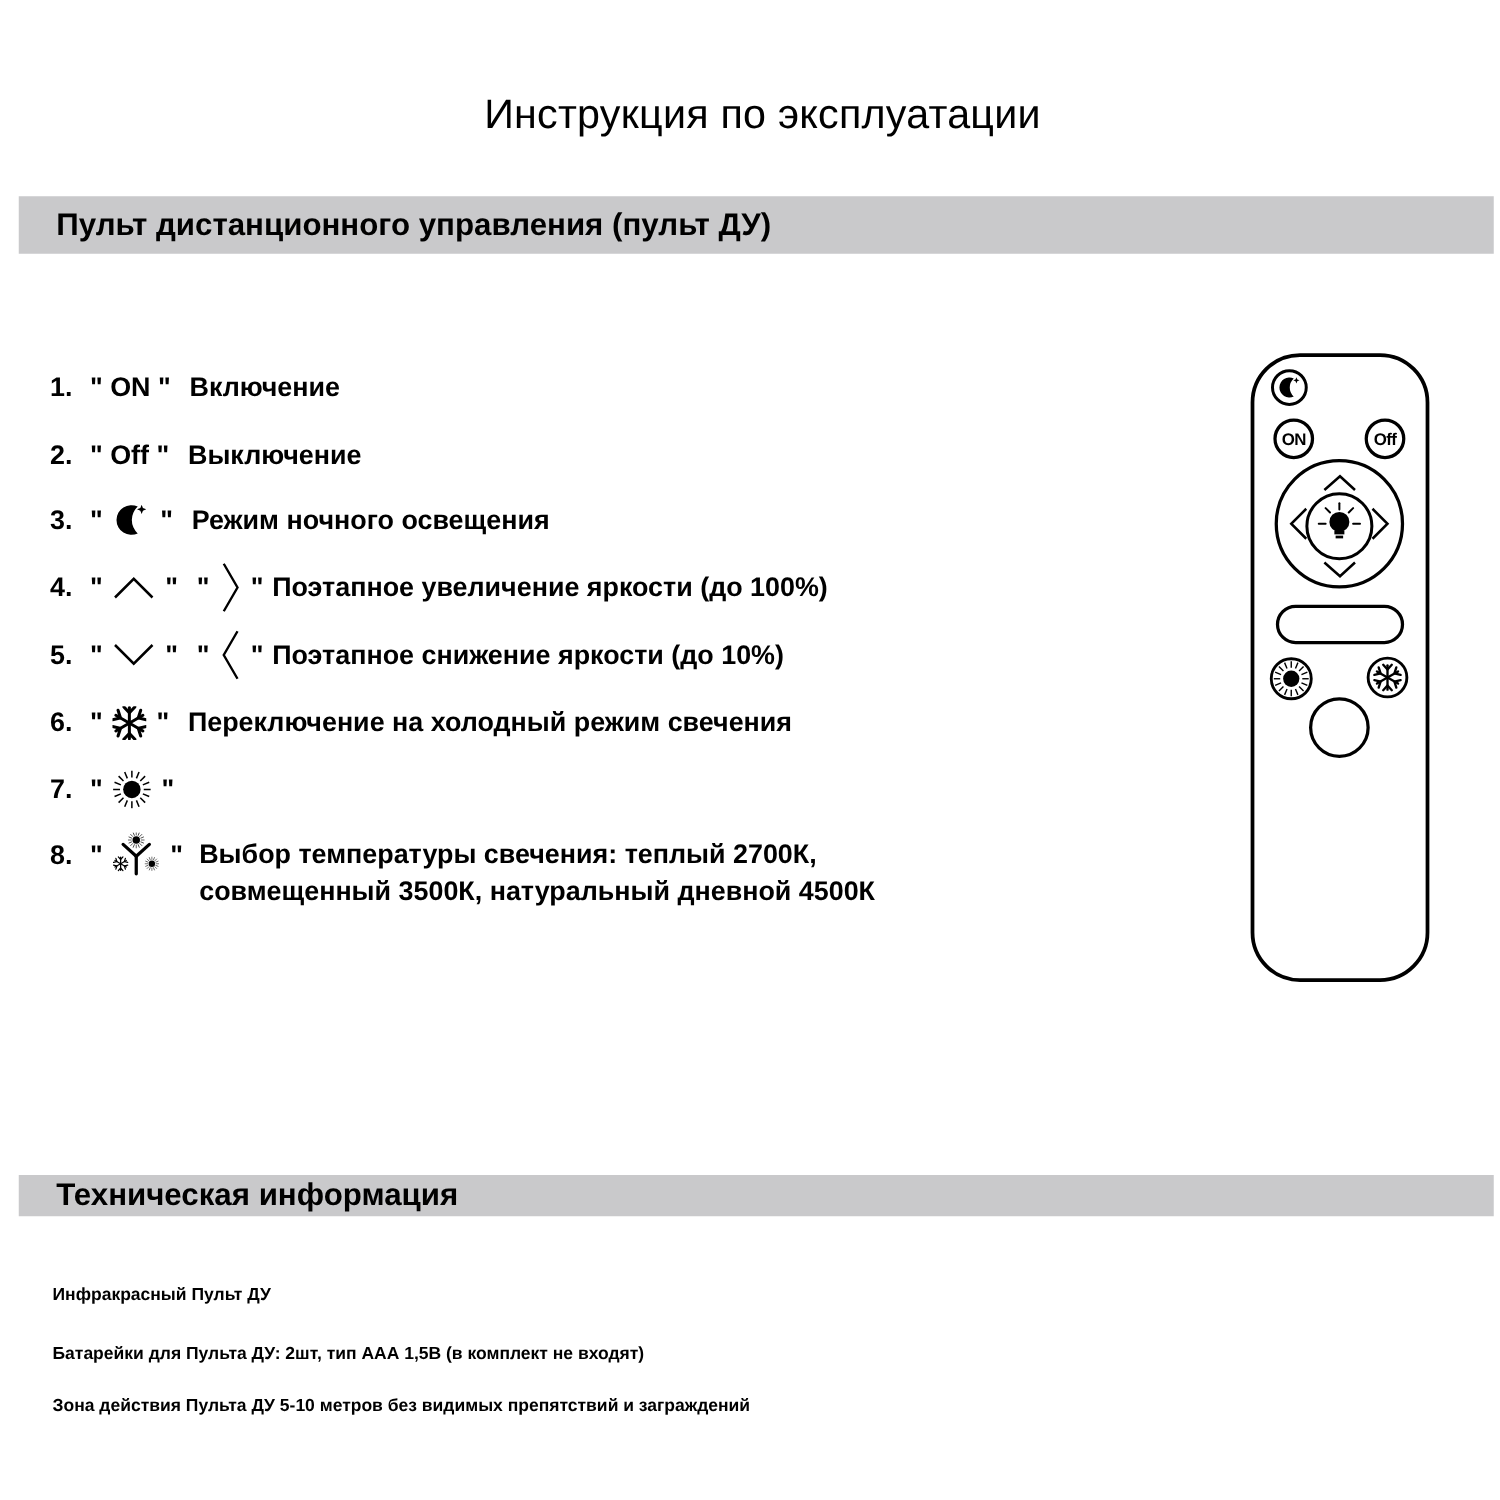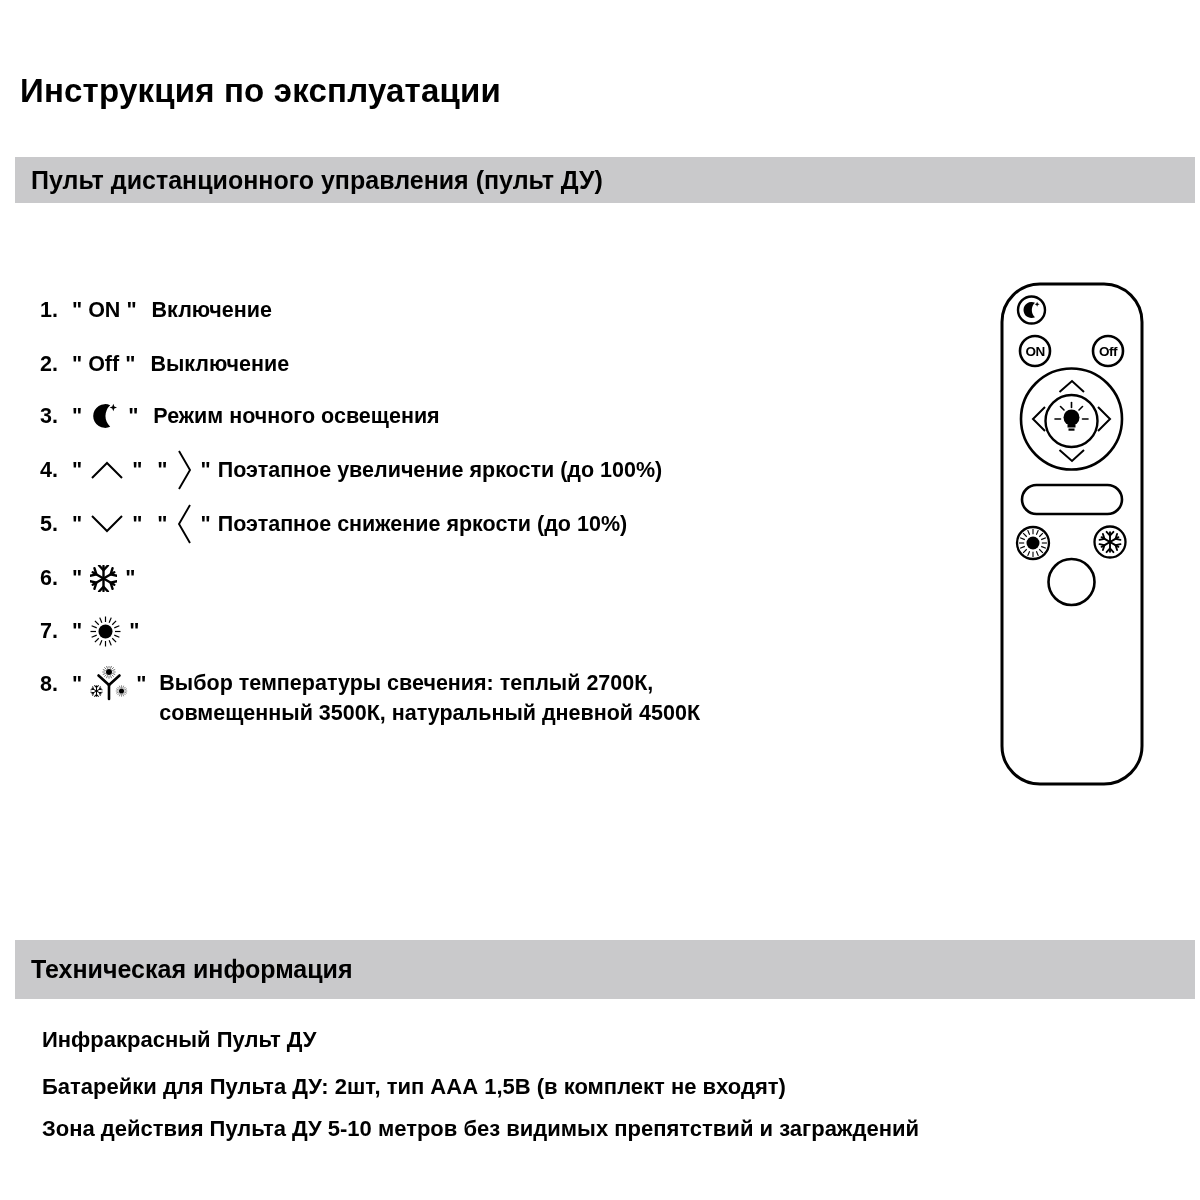--- a/index.html
+++ b/index.html
@@ -3,46 +3,46 @@
 <meta charset="utf-8">
 <style>
   html,body{margin:0;padding:0;}
   body{
     width:1200px;height:1200px;background:#ffffff;position:relative;
     font-family:"Liberation Sans",sans-serif;color:#000;overflow:hidden;
     -webkit-font-smoothing:antialiased;
   }
   .abs{position:absolute;}
   .page-title{
-    top:72px;left:20px;width:1180px;text-align:left;
-    font-size:33px;font-weight:bold;letter-spacing:0.2px;
+    top:72px;left:20px;width:1180px;text-align:center;
+    font-size:33px;font-weight:normal;letter-spacing:0.2px;
   }
   .banner{
     left:15px;width:1180px;background:#c9c9cb;
-    display:flex;align-items:center;box-sizing:border-box;padding-left:16px;
+    display:flex;align-items:center;box-sizing:border-box;padding-left:30px;
     font-size:25px;font-weight:bold;
   }
   .banner-remote{top:157px;height:46px;}
-  .banner-tech{top:940px;height:59px;}
+  .banner-tech{top:940px;height:33px;}
   .item{
     left:40px;display:flex;align-items:center;height:34px;
     font-size:21.5px;font-weight:bold;
   }
   .item .num{margin-right:9px;}
   .item .q{margin:0 5px;}
   .item .qg{margin-left:10px;}
   .item .lbl{margin:0 1px;}
   .item .desc{margin-left:10px;white-space:nowrap;}
   .item .desc-wide{margin-left:2px;}
   .item .licon{display:block;margin:0 3px;}
   .item8{align-items:flex-start;height:62px;}
   .item8 .head{display:flex;align-items:center;height:32px;}
   .desc2{margin-left:8px;}
   .desc2 div{line-height:30px;white-space:nowrap;}
-  .tech-line{left:42px;font-size:22px;font-weight:bold;white-space:nowrap;}
+  .tech-line{left:42px;font-size:14px;font-weight:bold;white-space:nowrap;}
   .remote-svg{left:1000px;top:282px;}
 </style>
 </head>
 <body>
 
 <svg width="0" height="0" style="position:absolute" aria-hidden="true">
   <defs>
     <g id="sf-spoke" stroke="#000" fill="none" stroke-linecap="round">
       <line x1="0" y1="-12.5" x2="0" y2="12.5" stroke-width="2.4"></line>
       <path d="M-4.4 -13 L0 -8.2 L4.4 -13" stroke-width="2.4"></path>
@@ -157,20 +157,21 @@
   <span class="desc desc-wide">Поэтапное снижение яркости (до 10%)</span>
 </div>
 
 <div class="abs item" style="top:561px">
   <span class="num">6.</span>
   <span class="q">"</span>
   <svg class="licon" width="27" height="27" viewBox="-13.5 -13.5 27 27">
       <use href="#snowflake"></use>
     </svg>
   <span class="q">"</span>
+  <span class="desc">Переключение на холодный режим свечения</span>
 </div>
 
 <div class="abs item" style="top:614px">
   <span class="num">7.</span>
   <span class="q">"</span>
   <svg class="licon" width="31" height="31" viewBox="-15.5 -15.5 31 31">
       <use href="#warm-sun"></use>
     </svg>
   <span class="q">"</span>
 </div>

